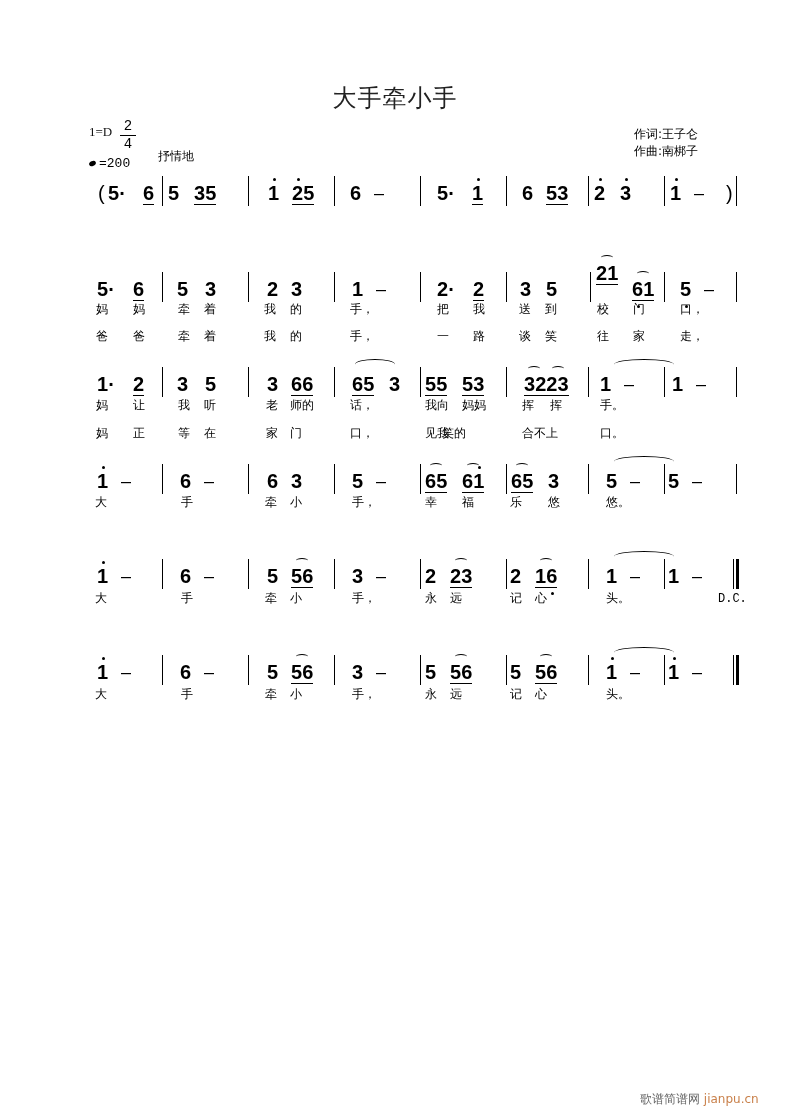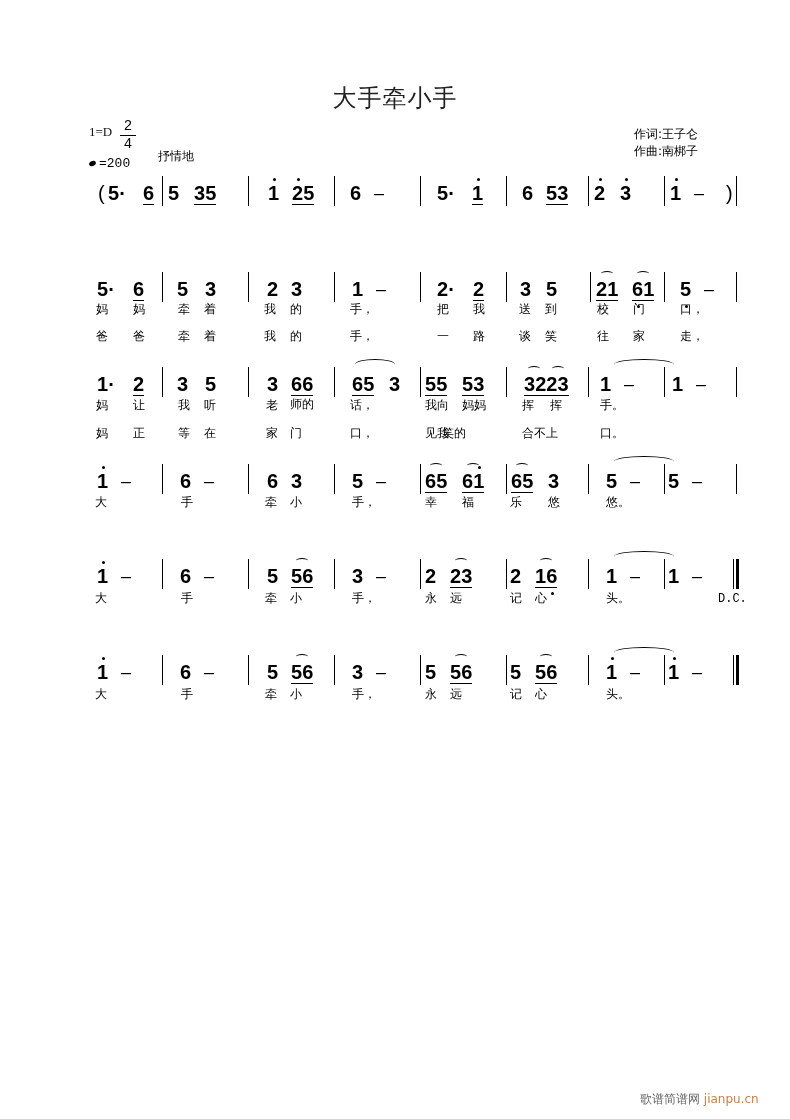--- a/index.html
+++ b/index.html
@@ -101,21 +101,21 @@
       <div class="tok" style="left: 177px; top: 278px;"><span>5</span></div>
       <div class="tok" style="left: 205px; top: 278px;"><span>3</span></div>
       <div class="tok" style="left: 267px; top: 278px;"><span>2</span></div>
       <div class="tok" style="left: 291px; top: 278px;"><span>3</span></div>
       <div class="tok" style="left: 352px; top: 278px;"><span>1</span></div>
       <div class="dash" style="left: 376px; top: 278px;">–</div>
       <div class="tok" style="left: 437px; top: 278px;"><span>2</span><span>·</span></div>
       <div class="tok u" style="left: 473px; top: 278px;"><span>2</span></div>
       <div class="tok" style="left: 520px; top: 278px;"><span>3</span></div>
       <div class="tok" style="left: 546px; top: 278px;"><span>5</span></div>
-      <div class="tok u" style="left: 596px; top: 278px;"><span>2</span><span>1</span><div class="smallarc" style="left: 50%; margin-left: -6px; top: -7px;"></div></div>
+      <div class="tok u" style="left: 596px; top: 262px;"><span>2</span><span>1</span><div class="smallarc" style="left: 50%; margin-left: -6px; top: -7px;"></div></div>
       <div class="tok u" style="left: 632px; top: 278px;"><span class="db">6</span><span>1</span><div class="smallarc" style="left: 50%; margin-left: -6px; top: -7px;"></div></div>
       <div class="tok" style="left: 680px; top: 278px;"><span class="db">5</span></div>
       <div class="dash" style="left: 704px; top: 278px;">–</div>
       <div class="lyr" style="left: 96px; top: 302px;">妈</div>
       <div class="lyr" style="left: 133px; top: 302px;">妈</div>
       <div class="lyr" style="left: 178px; top: 302px;">牵</div>
       <div class="lyr" style="left: 204px; top: 302px;">着</div>
       <div class="lyr" style="left: 264px; top: 302px;">我</div>
       <div class="lyr" style="left: 290px; top: 302px;">的</div>
       <div class="lyr" style="left: 350px; top: 302px;">手，</div>
@@ -165,21 +165,21 @@
       <div class="dash" style="left: 624px; top: 373px;">–</div>
       <div class="tok" style="left: 672px; top: 373px;"><span>1</span></div>
       <div class="dash" style="left: 696px; top: 373px;">–</div>
       <div class="arc" style="left: 355px; top: 359px; width: 40px;"></div>
       <div class="arc" style="left: 614px; top: 359px; width: 60px;"></div>
       <div class="lyr" style="left: 96px; top: 398px;">妈</div>
       <div class="lyr" style="left: 133px; top: 398px;">让</div>
       <div class="lyr" style="left: 178px; top: 398px;">我</div>
       <div class="lyr" style="left: 204px; top: 398px;">听</div>
       <div class="lyr" style="left: 266px; top: 398px;">老</div>
-      <div class="lyr" style="left: 290px; top: 398px; font-family: Liberation Mono, monospace;">师的</div>
+      <div class="lyr" style="left: 290px; top: 398px;">师的</div>
       <div class="lyr" style="left: 350px; top: 398px;">话，</div>
       <div class="lyr" style="left: 425px; top: 398px;">我向</div>
       <div class="lyr" style="left: 462px; top: 398px;">妈妈</div>
       <div class="lyr" style="left: 522px; top: 398px;">挥</div>
       <div class="lyr" style="left: 550px; top: 398px;">挥</div>
       <div class="lyr" style="left: 600px; top: 398px;">手。</div>
       <div class="lyr" style="left: 96px; top: 426px;">妈</div>
       <div class="lyr" style="left: 133px; top: 426px;">正</div>
       <div class="lyr" style="left: 178px; top: 426px;">等</div>
       <div class="lyr" style="left: 204px; top: 426px;">在</div>

